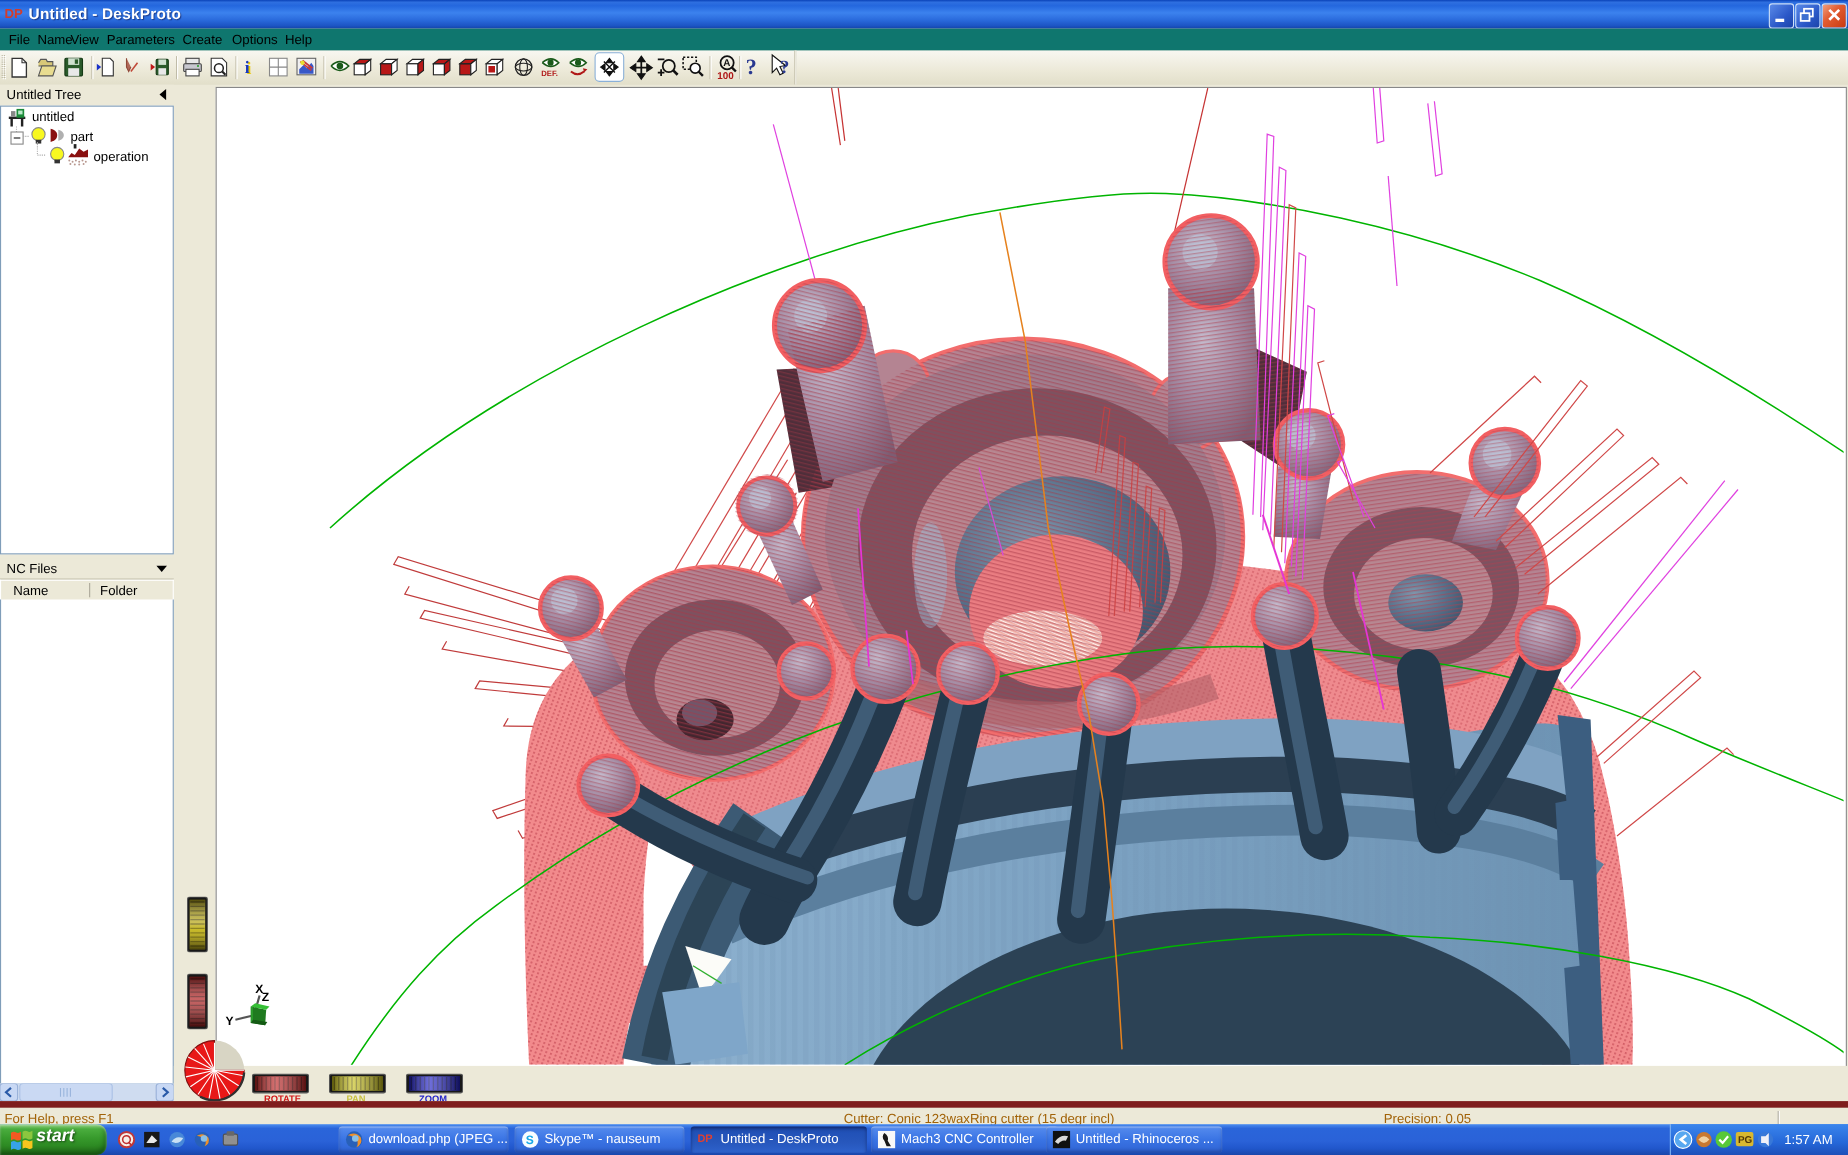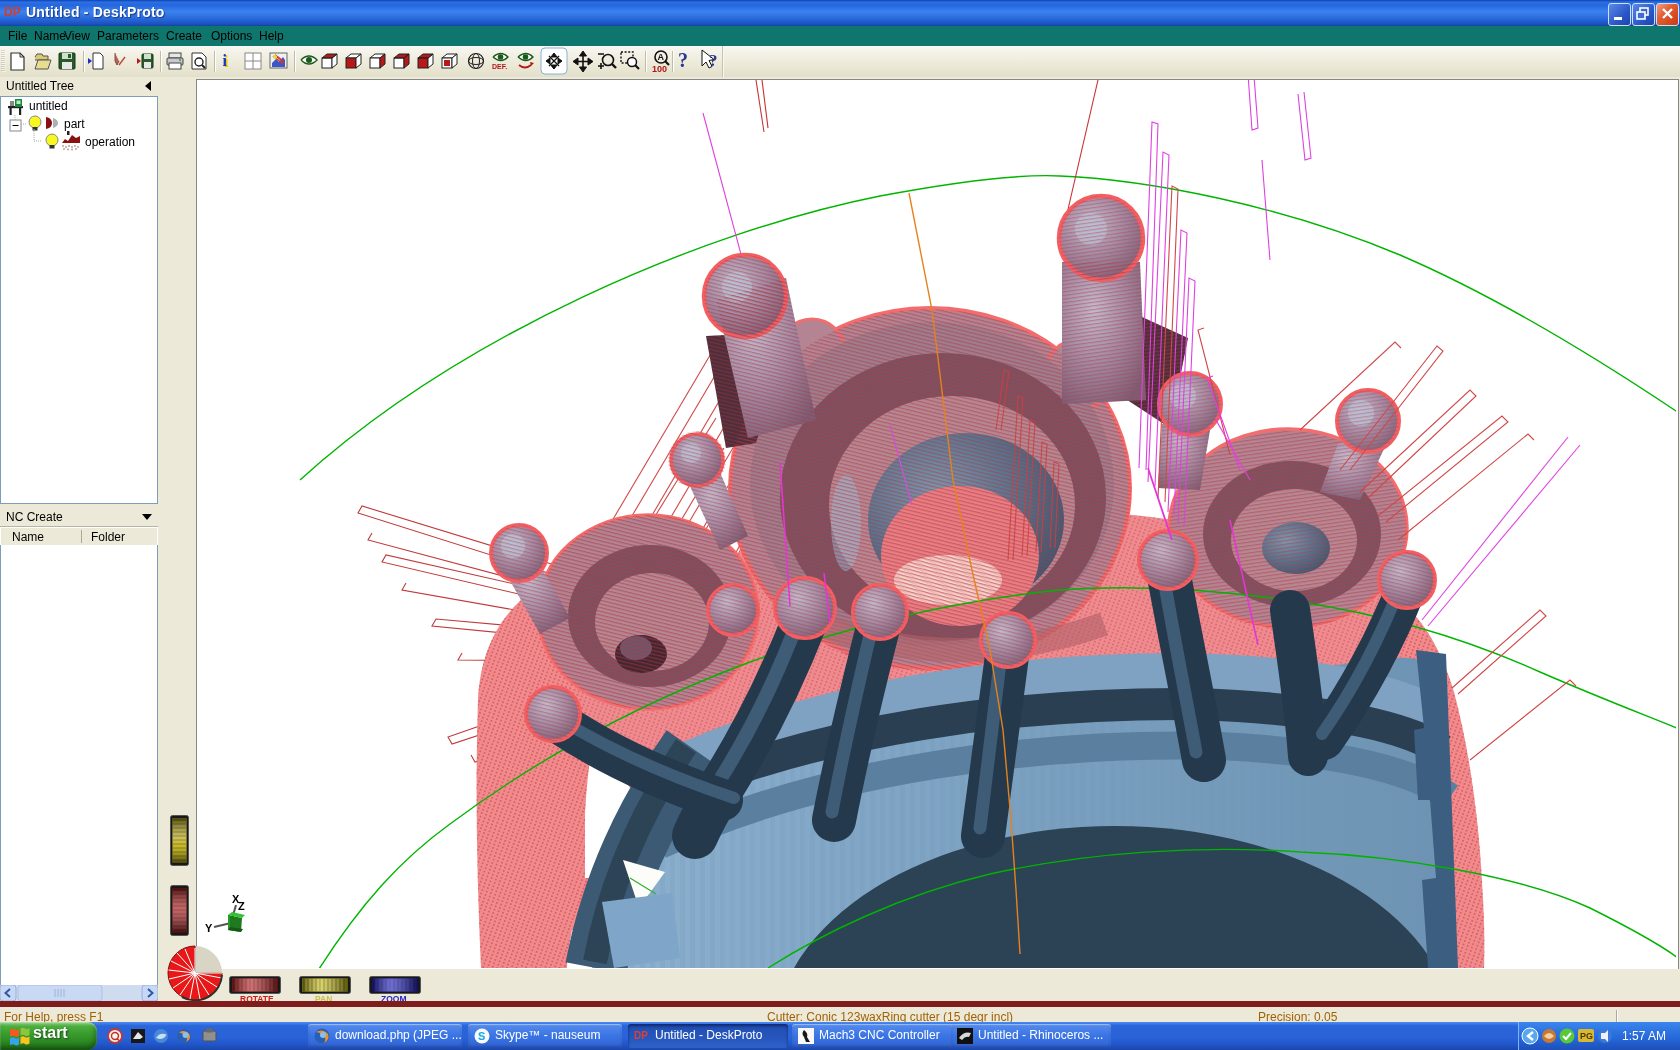--- a/index.html
+++ b/index.html
@@ -311,21 +311,21 @@
             <circle cx="2" cy="18" r="0.9"></circle>
             <circle cx="6" cy="18.5" r="0.9"></circle>
             <circle cx="10" cy="18.5" r="0.9"></circle>
             <circle cx="14" cy="18" r="0.9"></circle>
           </g>
         </g>
         <text x="84" y="49" font-size="12" fill="#000">operation</text>
       </svg>
     </div>
     <div id="ncheadwrap" class="abs">
-      <span style="position:absolute;left:6px;top:2px;font-size:12px">NC Create</span>
+      <span style="position:absolute;left:6px;top:2px;font-size:12px">NC Files</span>
       <svg style="position:absolute;right:6px;top:6px" width="10" height="8">
         <path d="M0 0 L10 0 L5 6 Z" fill="#000"></path>
       </svg>
     </div>
     <div id="nccols" class="abs">
       <span style="position:absolute;left:11px;top:2px">Name</span>
       <span style="position:absolute;left:90px;top:2px">Folder</span>
       <div style="position:absolute;left:80px;top:2px;width:1px;height:13px;background:#aca899"></div>
     </div>
     <div id="nclist" class="abs"></div>
@@ -734,21 +734,21 @@
       background:linear-gradient(180deg,#8ed07f 0%,#4aad3e 16%,#379a2c 45%,#2d8a23 70%,#25751c 90%,#1d6316 100%);
       box-shadow:inset 0 1px 2px rgba(255,255,255,0.5), inset -2px -3px 5px rgba(0,40,0,0.4);">
       <svg width="24" height="22" style="position:absolute;left:7px;top:3px" viewBox="0 0 24 22">
         <g transform="skewY(-5)">
         <path d="M3 5 q2.5 -1.5 4.5 0 q2 1.5 4.5 0 l0 7 q-2.5 1.5 -4.5 0 q-2 -1.5 -4.5 0 Z" fill="#f25a22"></path>
         <path d="M13.5 5 q2.5 -1.5 4.5 0 q2 1.5 4.5 0 l0 7 q-2.5 1.5 -4.5 0 q-2 -1.5 -4.5 0 Z" fill="#8cc63f"></path>
         <path d="M3 13.5 q2.5 -1.5 4.5 0 q2 1.5 4.5 0 l0 7 q-2.5 1.5 -4.5 0 q-2 -1.5 -4.5 0 Z" fill="#37a3e8"></path>
         <path d="M13.5 13.5 q2.5 -1.5 4.5 0 q2 1.5 4.5 0 l0 7 q-2.5 1.5 -4.5 0 q-2 -1.5 -4.5 0 Z" fill="#f7c51e"></path>
         </g>
       </svg>
-      <span style="position:absolute;left:33px;top:2px;color:#fff;font-size:16px;font-weight:bold;
+      <span style="position:absolute;left:33px;top:2px;color:#fff;font-size:16px;font-weight:bold;font-style:italic;
         text-shadow:1px 1px 2px #1a4a14;">start</span>
     </div>
 
     <svg width="124" height="18" viewBox="0 0 124 18" style="position:absolute;left:106px;top:5px">
       <circle cx="9" cy="9" r="7" fill="#f5f0e8" stroke="#c03838" stroke-width="1.8"></circle>
       <path d="M5.5 9 a3.5 3.5 0 1 0 7 0 a3.5 3.5 0 1 0 -7 0 M11 11.5 l2.5 2.5" stroke="#c03030" stroke-width="1.4" fill="none"></path>
       <rect x="25" y="2" width="14" height="14" fill="#181818"></rect>
       <path d="M27 12 L32 5 L37 10 L34 12 Z" fill="#e8e8e8"></path>
       <circle cx="55" cy="9" r="7" fill="#4888d8"></circle>
       <path d="M50 11 q3.5 -6 10.5 -3.5 q-2 4.5 -7 4.5 Z" fill="#c8e0f4"></path>

